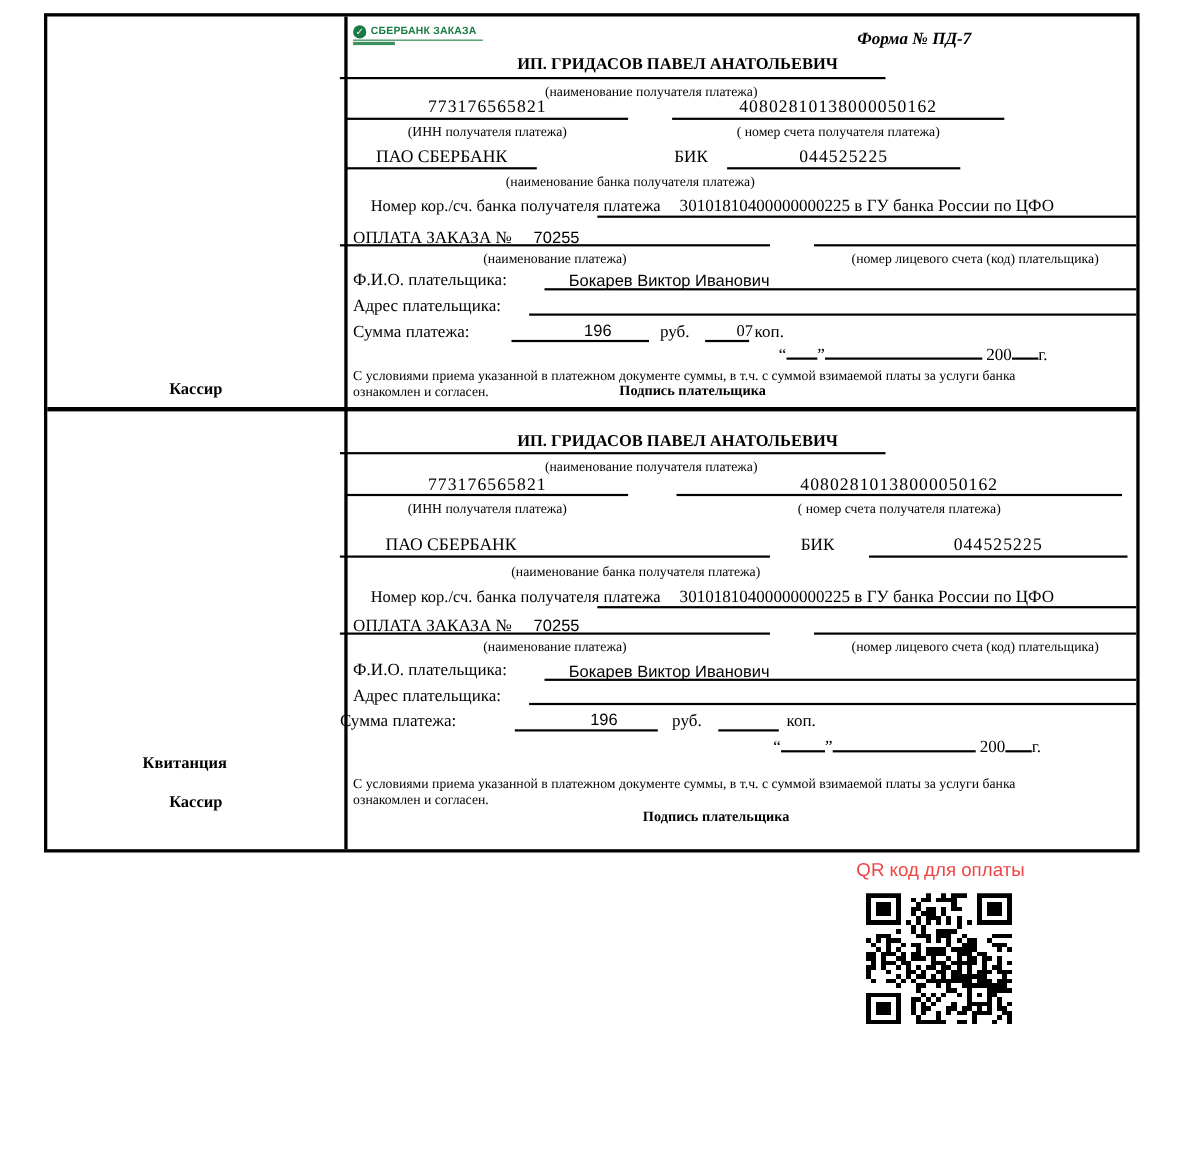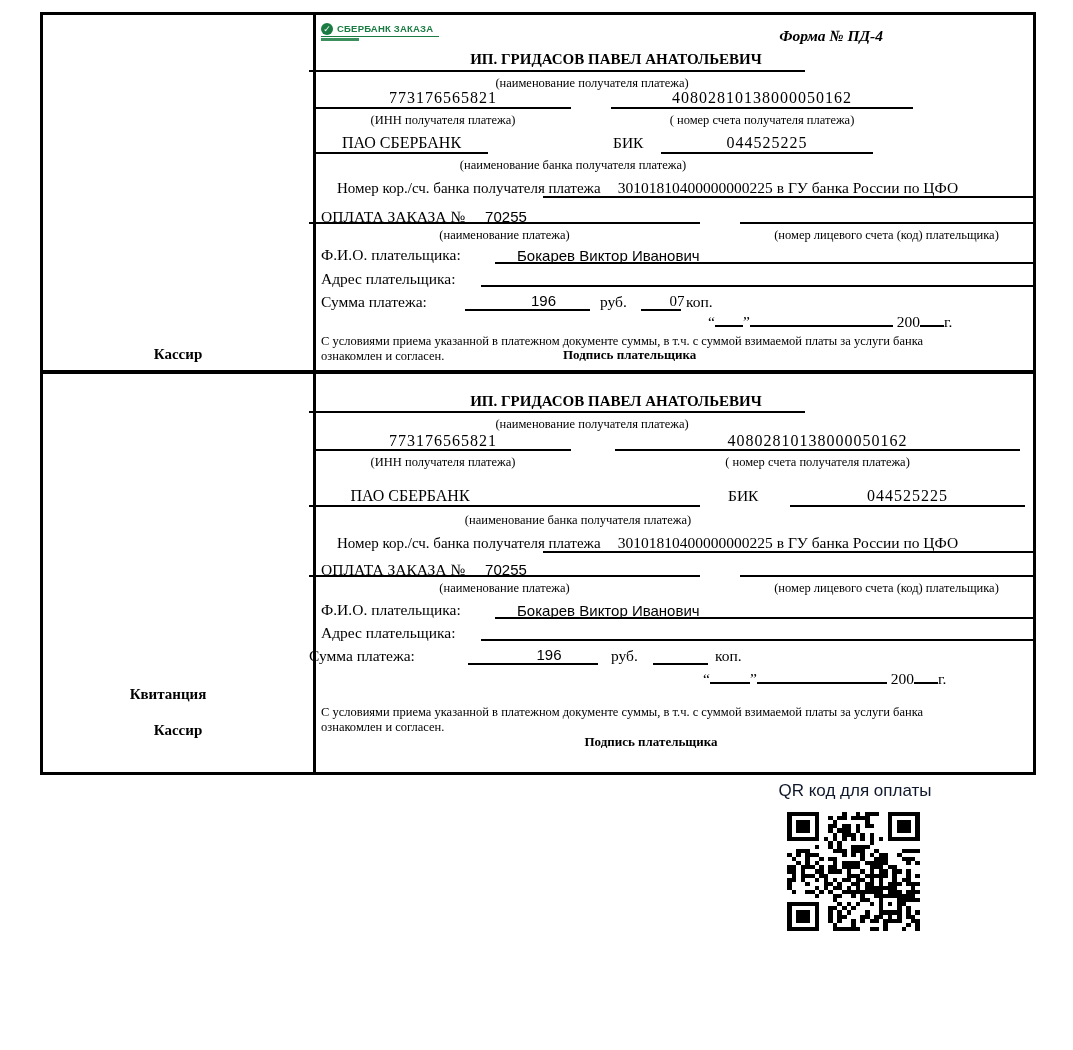--- a/index.html
+++ b/index.html
@@ -25,41 +25,41 @@
   .logo{width:160px;}
   .logo-row{display:flex;align-items:center;gap:4px;border-bottom:1.5px solid var(--green);
             padding-bottom:1px;width:118px;}
   .logo-disc{width:12px;height:12px;border-radius:50%;background:var(--green);color:#fff;
              font-size:9px;line-height:12px;text-align:center;flex:0 0 auto;
              font-family:"Liberation Sans",sans-serif;}
   .logo-name{font-family:"Liberation Sans",sans-serif;font-weight:bold;font-size:9.5px;
              color:var(--green);letter-spacing:.2px;}
   .logo-tag{margin-top:1px;width:38px;height:2.5px;background:var(--green);opacity:.85;}
   .qr-caption{position:absolute;left:740px;top:781px;width:230px;text-align:center;
-              font-family:"Liberation Sans",sans-serif;font-size:17px;color:#0f172a;}
+              font-family:"Liberation Sans",sans-serif;font-size:17px;color:#ef4444;}
   .qr-box{position:absolute;left:787px;top:812px;width:133px;height:119px;}
 </style>
 </head>
 <body>
 
 <div class="page">
   <div class="form">
     <div class="vdiv"></div>
     <div class="hdiv"></div>
 
     <div class="ab ctr b" style="left:0;top:331px;width:270px;font-size:15px">Кассир</div>
 
     <div class="ab logo" style="left:278px;top:8px">
       <div class="logo-row">
         <span class="logo-disc">✓</span>
         <span class="logo-name">СБЕРБАНК ЗАКАЗА</span>
       </div>
       <div class="logo-tag"></div>
     </div>
-    <div class="ab b i" style="left:640px;top:12px;width:200px;text-align:right;font-size:15.5px">Форма № ПД-4</div>
+    <div class="ab b i" style="left:640px;top:12px;width:200px;text-align:right;font-size:15.5px">Форма № ПД-7</div>
 
     <div class="ab ctr b" style="left:278px;top:36px;width:590px;font-size:15px">ИП. ГРИДАСОВ ПАВЕЛ АНАТОЛЬЕВИЧ</div>
     <div class="ln" style="left:266px;top:55px;width:496px"></div>
     <div class="ab ctr cap" style="left:399px;top:61px;width:300px">(наименование получателя платежа)</div>
 
     <div class="ab ctr num" style="left:272px;top:74px;width:256px">773176565821</div>
     <div class="ab ctr num" style="left:568px;top:74px;width:302px">40802810138000050162</div>
     <div class="ln" style="left:272px;top:92px;width:256px"></div>
     <div class="ln" style="left:568px;top:92px;width:302px"></div>
     <div class="ab ctr cap" style="left:272px;top:98px;width:256px">(ИНН получателя платежа)</div>

